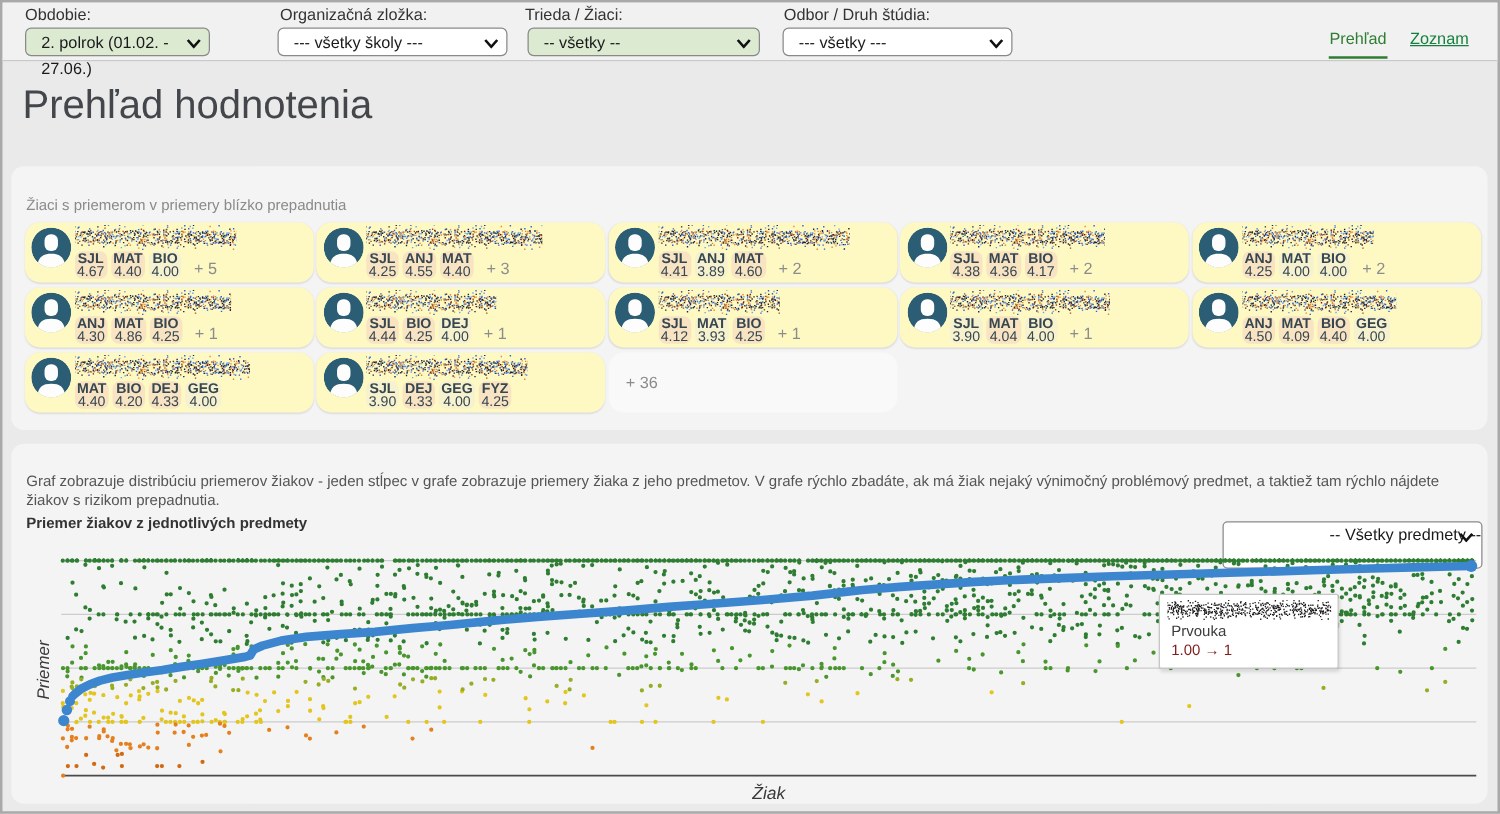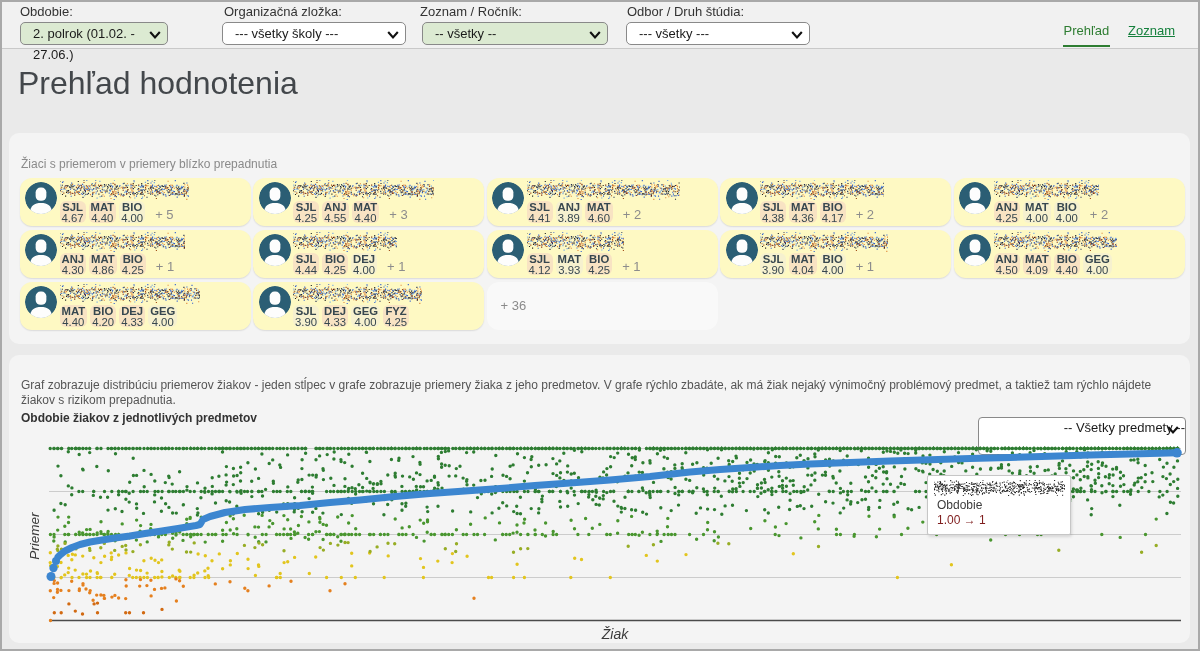--- a/index.html
+++ b/index.html
@@ -74,21 +74,21 @@
       <g clip-path="url(#avc)">
         <circle cx="17" cy="17" r="17" fill="#2b5e74"></circle>
         <rect x="11.3" y="5.8" width="11.4" height="14.2" rx="5.2" fill="#fdfdfd"></rect>
         <path d="M5 34.5 C5.4 24.8 10 22.4 17 22.4 C24 22.4 28.6 24.8 29 34.5 Z" fill="#fdfdfd"></path>
       </g>
     </symbol>
   </svg>
 <div id="topbar">
   <span class="flabel" style="left:18px">Obdobie:</span>
   <span class="flabel" style="left:222px">Organizačná zložka:</span>
-  <span class="flabel" style="left:418px">Zoznam / Ročník:</span>
+  <span class="flabel" style="left:418px">Trieda / Žiaci:</span>
   <span class="flabel" style="left:625px">Odbor / Druh štúdia:</span>
   <div class="sel green" style="left:18px;width:148px">2. polrok (01.02. - 27.06.)<svg class="chev" width="12" height="8" viewBox="0 0 12 8">
         <path d="M1.2 1 L6 6.4 L10.8 1" fill="none" stroke="#111" stroke-width="2.1"></path>
       </svg></div>
   <div class="sel" style="left:220px;width:184px">--- všetky školy ---<svg class="chev" width="12" height="8" viewBox="0 0 12 8">
         <path d="M1.2 1 L6 6.4 L10.8 1" fill="none" stroke="#111" stroke-width="2.1"></path>
       </svg></div>
   <div class="sel green" style="left:420px;width:186px">-- všetky --<svg class="chev" width="12" height="8" viewBox="0 0 12 8">
         <path d="M1.2 1 L6 6.4 L10.8 1" fill="none" stroke="#111" stroke-width="2.1"></path>
       </svg></div>
@@ -209,21 +209,21 @@
     </svg>
     <svg class="cnz" style="width:129px" width="129" height="20" viewBox="0 0 129 20">
       <use href="#nz"></use>
     </svg>
     <div class="chips"><span class="chip ye"><b>SJL</b><br>3.90</span><span class="chip pe"><b>DEJ</b><br>4.33</span><span class="chip ye"><b>GEG</b><br>4.00</span><span class="chip pe"><b>FYZ</b><br>4.25</span></div>
   </div>
 <div class="card more" style="left:484.5px;top:280px">
     <span class="plus36">+ 36</span>
   </div>
 <div id="p2" class="panel">
-  <div class="ph" style="top:8px">Obdobie žiakov z jednotlivých predmetov</div>
+  <div class="ph" style="top:8px">Priemer žiakov z jednotlivých predmety</div>
   <div id="desc"><span style="white-space:nowrap">Graf zobrazuje distribúciu priemerov žiakov - jeden stĺpec v grafe zobrazuje priemery žiaka z jeho predmetov. V grafe rýchlo zbadáte, ak má žiak nejaký výnimočný problémový predmet, a taktiež tam rýchlo nájdete</span><br>žiakov s rizikom prepadnutia.</div>
   <div id="sel5">-- Všetky predmety --<svg class="chev" width="12" height="8" viewBox="0 0 12 8">
         <path d="M1.2 1 L6 6.4 L10.8 1" fill="none" stroke="#111" stroke-width="2.1"></path>
       </svg></div>
 </div>
 <svg id="chart" width="1200" height="208" viewBox="0 0 1200 208">
     <line x1="49" y1="8.5" x2="1181" y2="8.5" stroke="#cccccc" stroke-width="1"></line>
     <line x1="49" y1="51.5" x2="1181" y2="51.5" stroke="#cccccc" stroke-width="1"></line>
     <line x1="49" y1="94.5" x2="1181" y2="94.5" stroke="#cccccc" stroke-width="1"></line>
     <line x1="49" y1="137.5" x2="1181" y2="137.5" stroke="#cccccc" stroke-width="1"></line>
@@ -243,14 +243,14 @@
       <polyline points="58,557 60,555 65,551 72,547.5 80,544.5 90,542 102,540 115,538 130,536 145,533.5 162,531 178,528.5 196,525.5 200,524.5 203,519.5 210,516.5 225,512.5 245,509.5 270,507.5 300,505.5 330,502.5 360,500 395,496.5 430,493.5 465,491 500,488.5 535,485.5 570,483 610,480 650,476.5 690,472 720,469.5 750,467.5 780,465.5 810,464 850,462.5 890,461 930,459.8 970,458.6 1010,457.4 1050,456.2 1090,455 1130,453.9 1160,453.2 1177,452.8" fill="none" stroke="#3c86d0" stroke-width="7" stroke-linecap="round" stroke-linejoin="round"></polyline>
       <circle cx="1177" cy="452.8" r="4.8" fill="#3c86d0"></circle>
     </g>
     <text x="39" y="96" transform="rotate(-90 39 96)" text-anchor="middle" font-size="13.5" font-style="italic" fill="#3a3a3a">Priemer</text>
     <text x="615" y="199" text-anchor="middle" font-size="14" font-style="italic" fill="#3a3a3a">Žiak</text>
   </svg>
 <div id="tooltip">
   <svg class="tn" width="131" height="16" viewBox="0 0 131 16">
       <use href="#tz"></use>
     </svg>
-  <div class="t1">Obdobie</div>
+  <div class="t1">Prvouka</div>
   <div class="t2">1.00 → 1</div>
 </div>
 </body></html>

